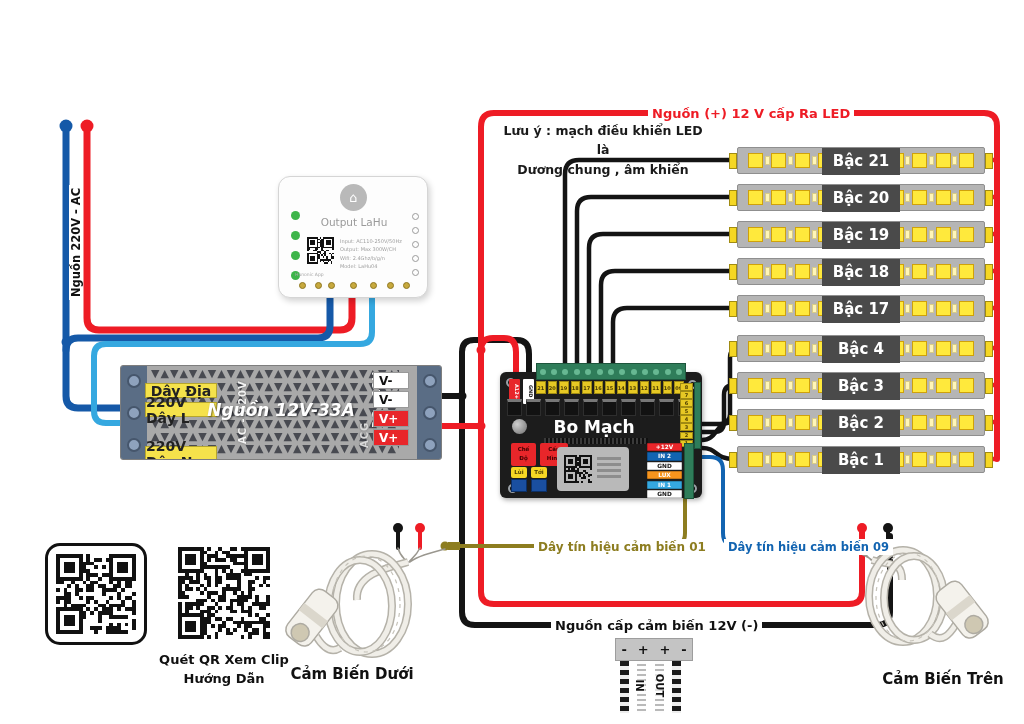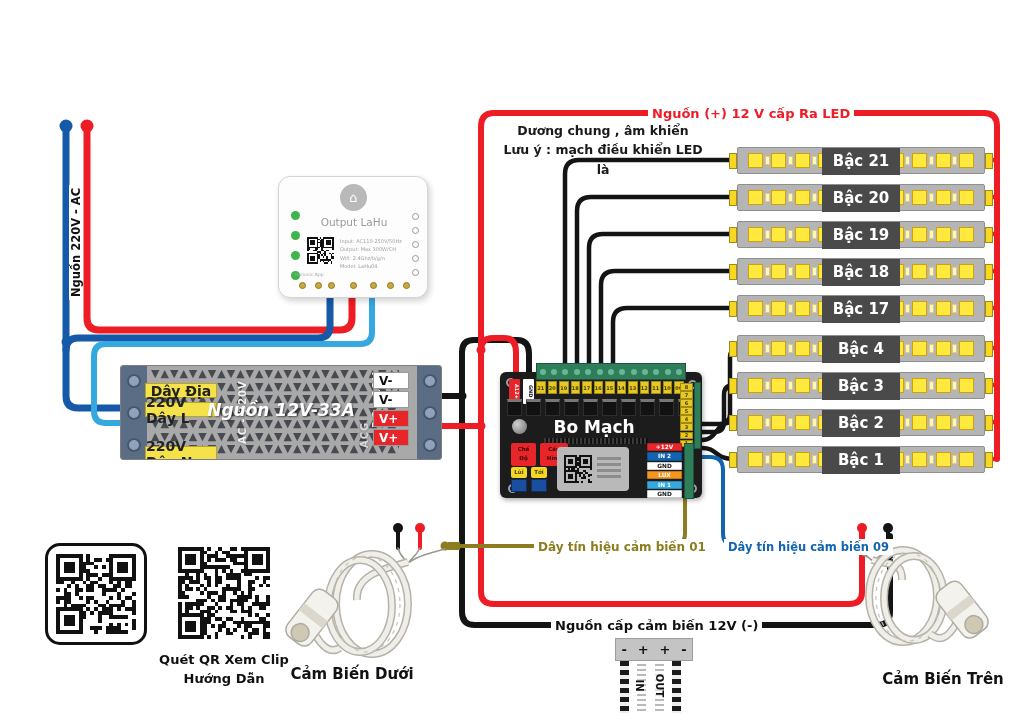--- a/index.html
+++ b/index.html
@@ -190,22 +190,22 @@
         <circle cx="0" cy="16" r="9" fill="#cfc8b2" stroke="#aeaba2" stroke-width="1.5"></circle>
       </g>
     </g>
   </svg>
 
 
   <div class="vlabel" style="left:69px; top:300px;">Nguồn 220V - AC</div>
 
   <div class="wlabel" style="left:648px; top:105px; color:#ee1c25; font-size:13px;">Nguồn (+) 12 V cấp Ra LED</div>
   <div id="note" class="abs">
+    <div>Lưu ý : mạch điều khiển LED là</div>
     <div>Dương chung , âm khiển</div>
-    <div>Lưu ý : mạch điều khiển LED là</div>
   </div>
 
 
   <div id="hunonic" class="abs">
     <div class="hx-dot" style="left:12px; top:34px;"></div>
     <div class="hx-dot" style="left:12px; top:54px;"></div>
     <div class="hx-dot" style="left:12px; top:74px;"></div>
     <div class="hx-dot" style="left:12px; top:94px;"></div>
     <div id="hx-logo">⌂</div>
     <div id="hx-brand">Output LaHu</div>

